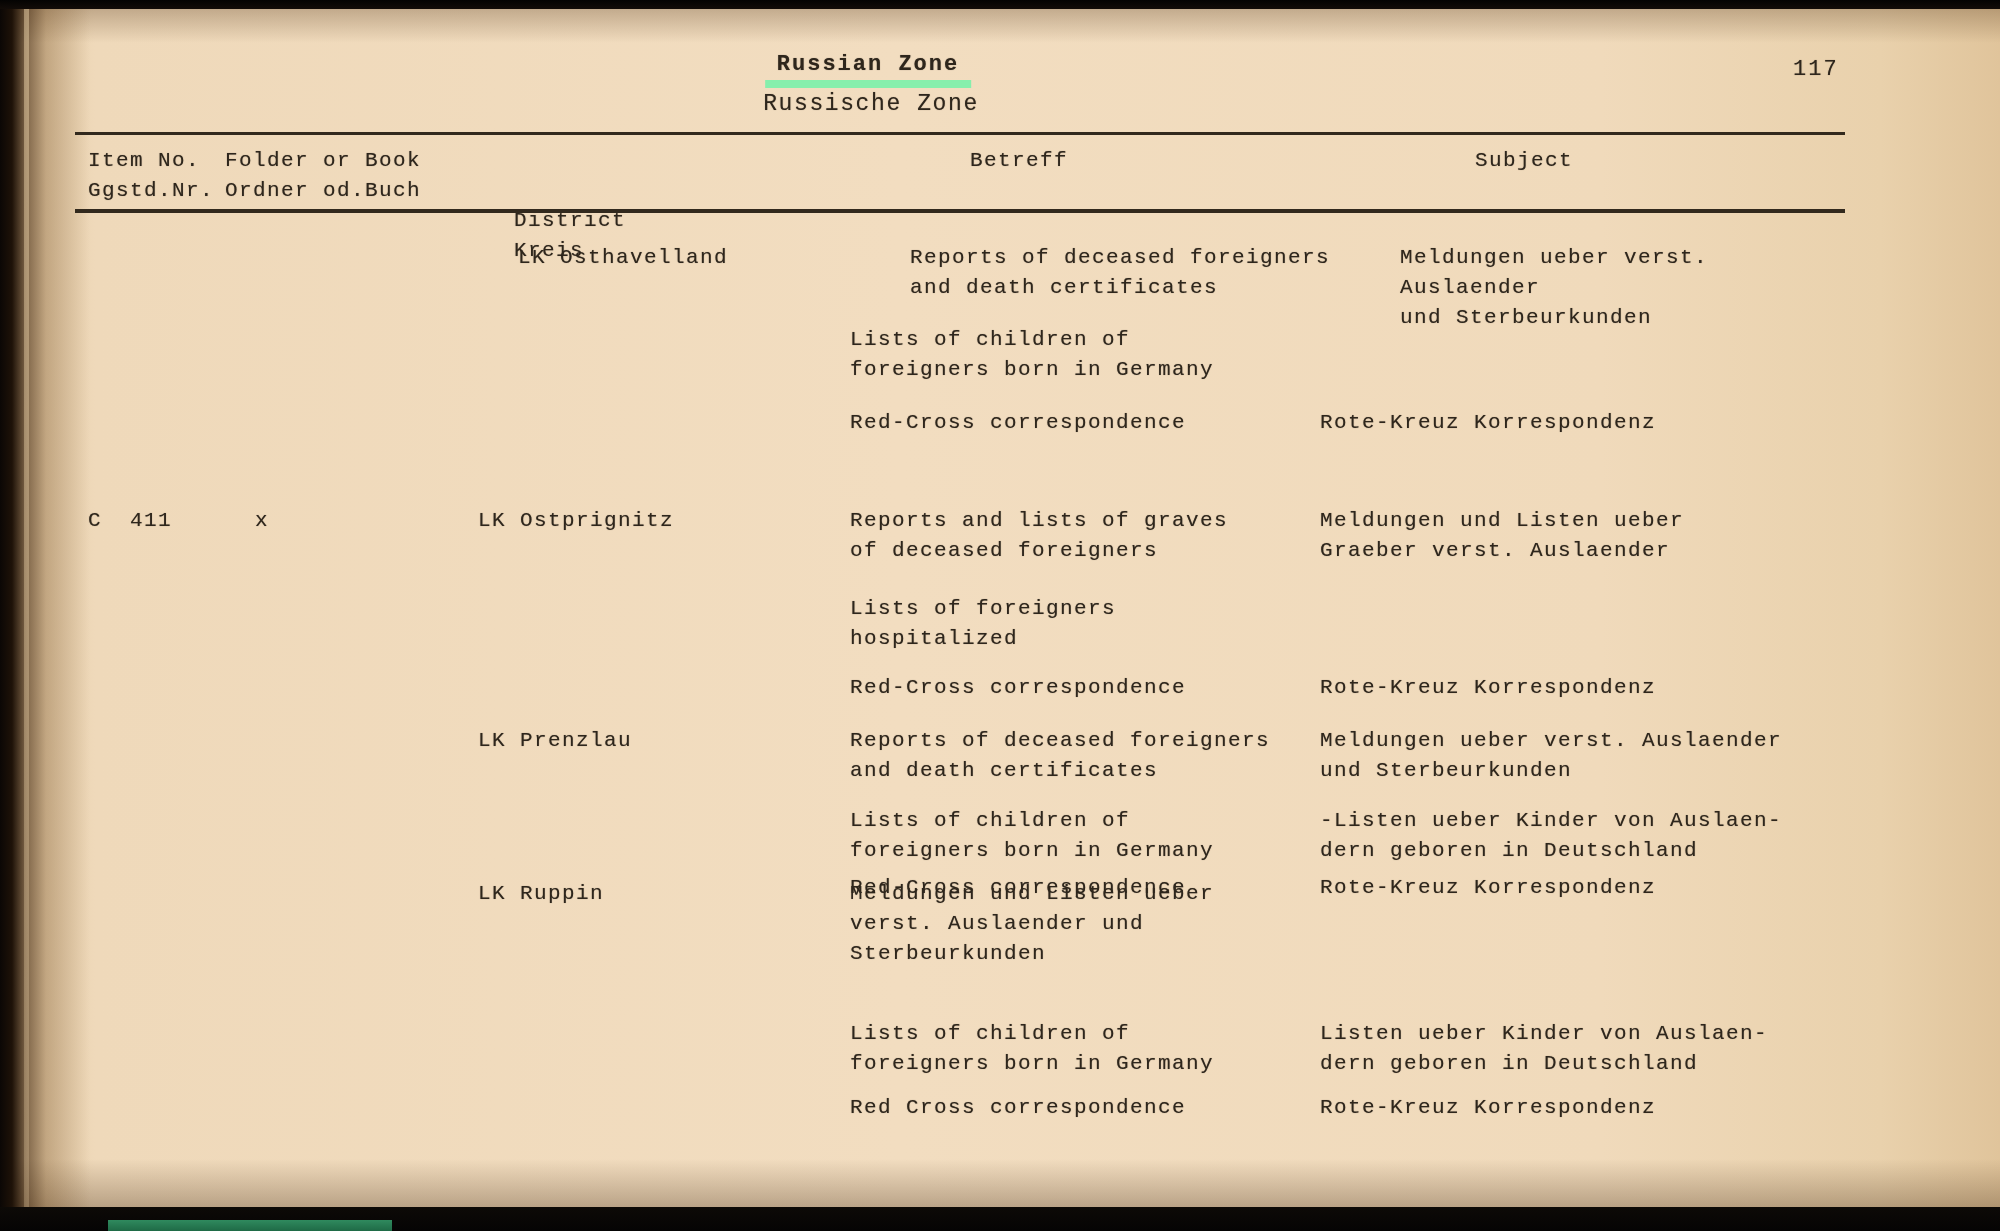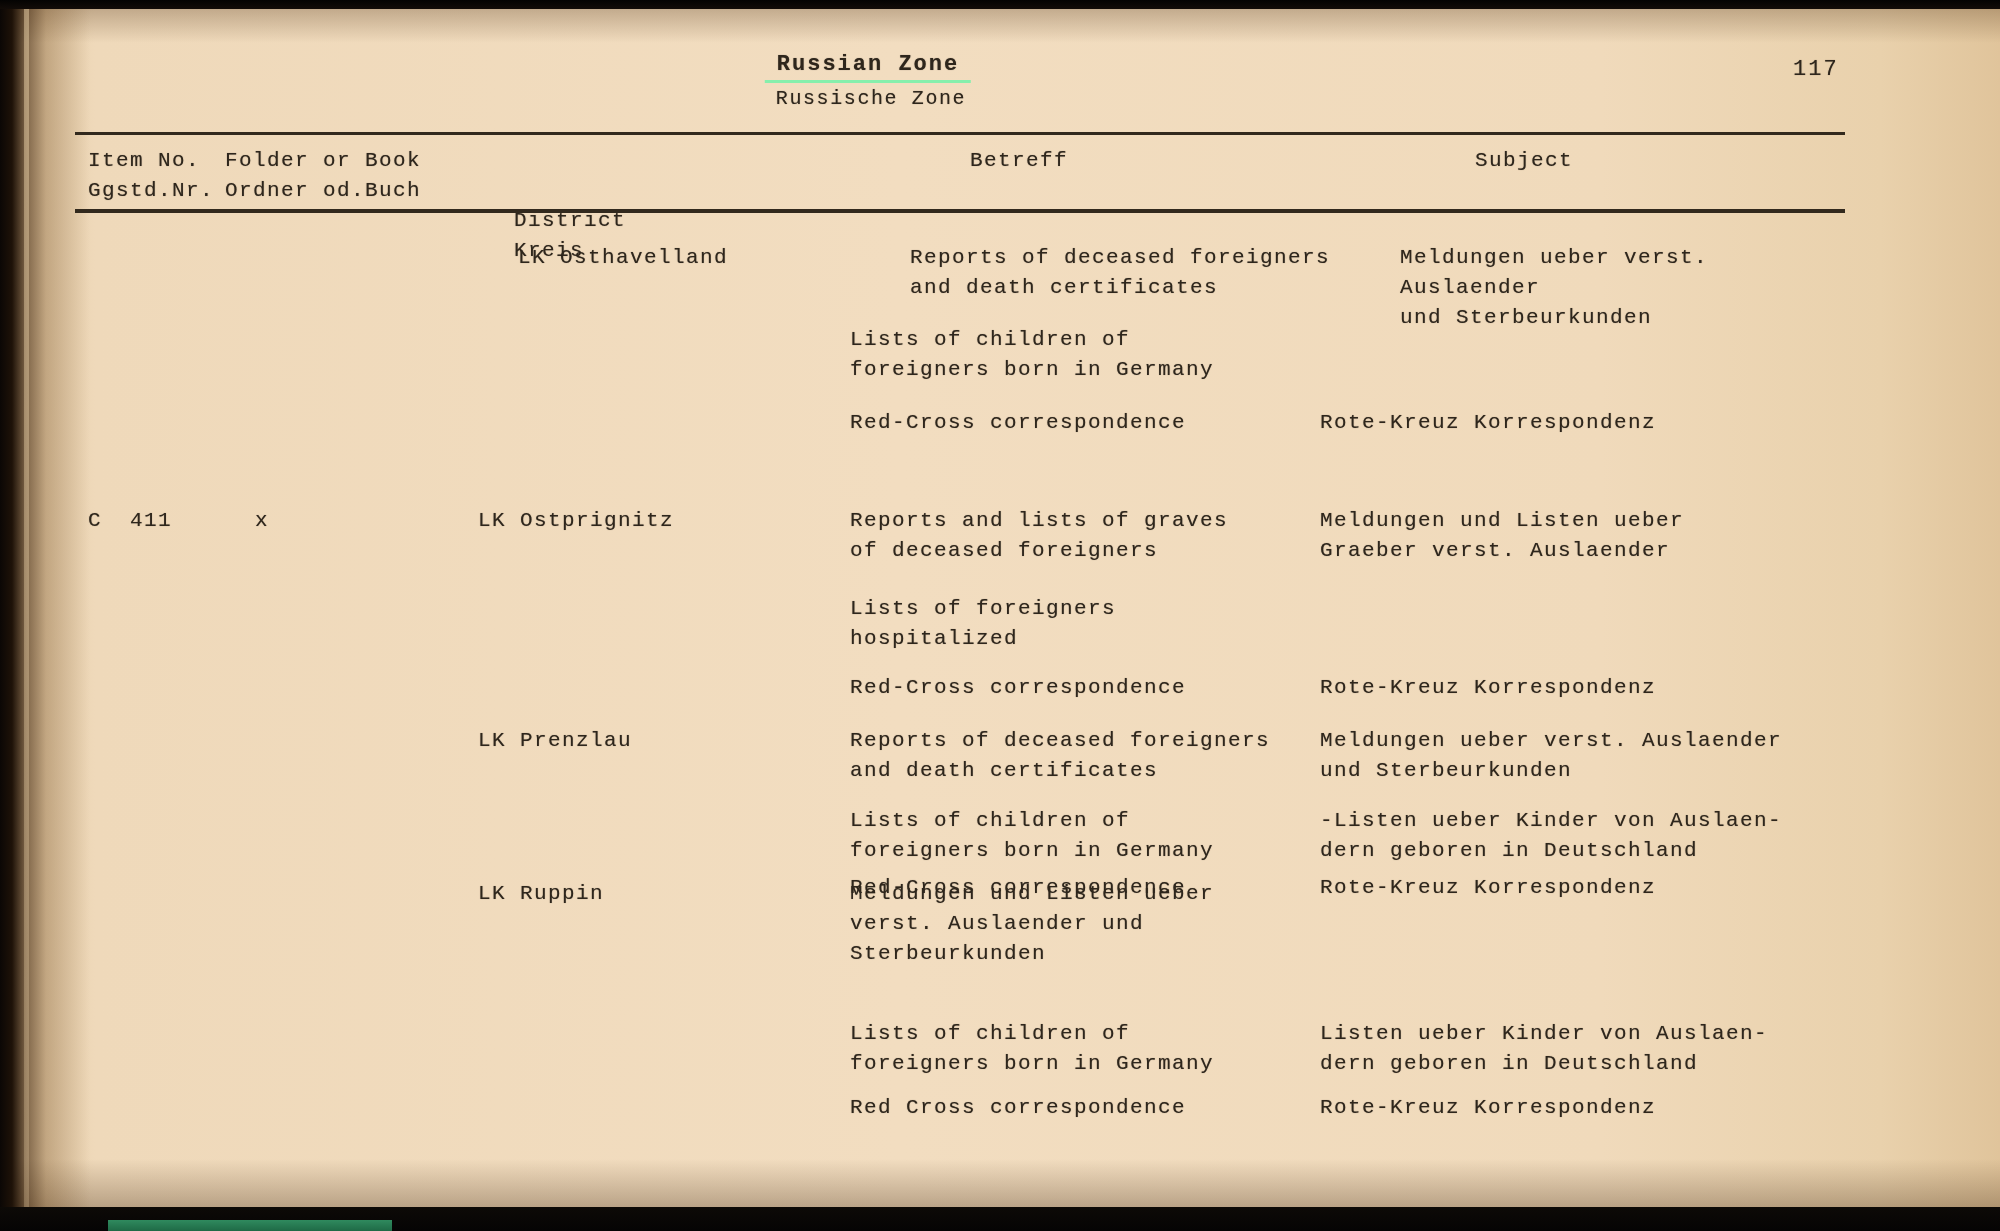--- a/index.html
+++ b/index.html
@@ -27,23 +27,23 @@
   }
   .top-edge{position:absolute;top:0;left:0;right:0;height:9px;background:linear-gradient(180deg,#040302,#120c08);}
   .bottom-strip{position:absolute;bottom:0;left:0;right:0;height:24px;background:linear-gradient(180deg,#0d0a07,#050404);}
   .green-strip{position:absolute;bottom:0;left:108px;width:284px;height:11px;background:linear-gradient(180deg,#2f8a5e,#1f6a46);}
 
   .typed{white-space:pre-wrap;line-height:30px;font-size:21px;letter-spacing:1.4px;
          text-shadow:0 0 1px rgba(46,38,28,.45);}
 
   .title-block{position:absolute;left:868px;top:52px;transform:translateX(-50%);text-align:center;}
   .title-en{display:inline-block;font-size:22px;letter-spacing:2px;font-weight:bold;
-            padding:0 12px 2px 12px;border-bottom:3px solid #86efac;line-height:26px;
+            padding:0 12px 2px 12px;border-bottom:8px solid #86efac;line-height:26px;
             text-shadow:0 0 1px rgba(46,38,28,.5);}
-  .title-de{font-size:20px;letter-spacing:1.6px;line-height:28px;margin-top:2px;
+  .title-de{font-size:23px;letter-spacing:1.6px;line-height:28px;margin-top:2px;
             text-shadow:0 0 1px rgba(46,38,28,.45);margin-left:6px;}
   .page-number{position:absolute;left:1793px;top:55px;font-size:22px;letter-spacing:2px;
                text-shadow:0 0 1px rgba(46,38,28,.5);}
 
   .rule{position:absolute;left:75px;right:155px;background:#32291d;}
   .rule-top{top:132px;height:3px;}
   .rule-bottom{top:209px;height:4px;}
 
   .grid-row{
     position:absolute;left:75px;right:140px;

